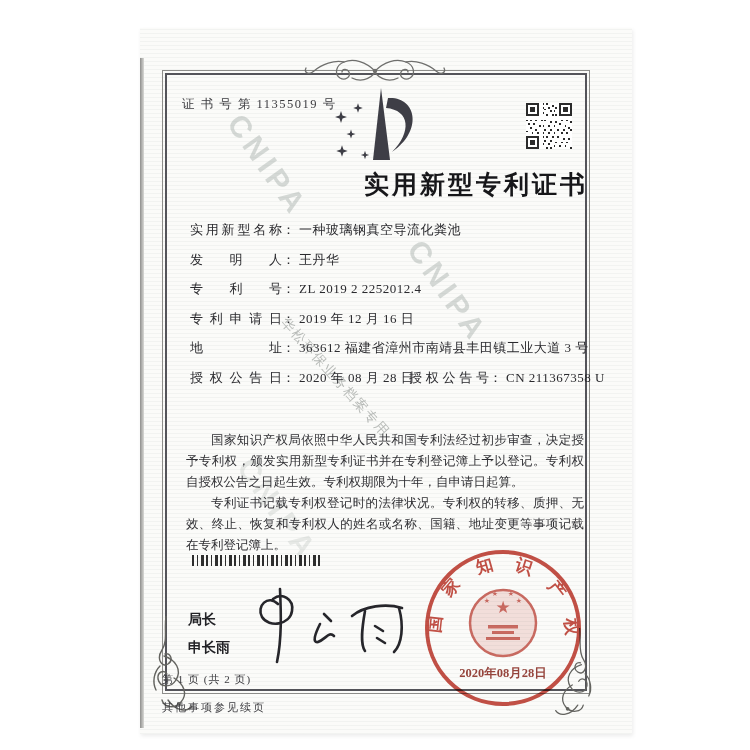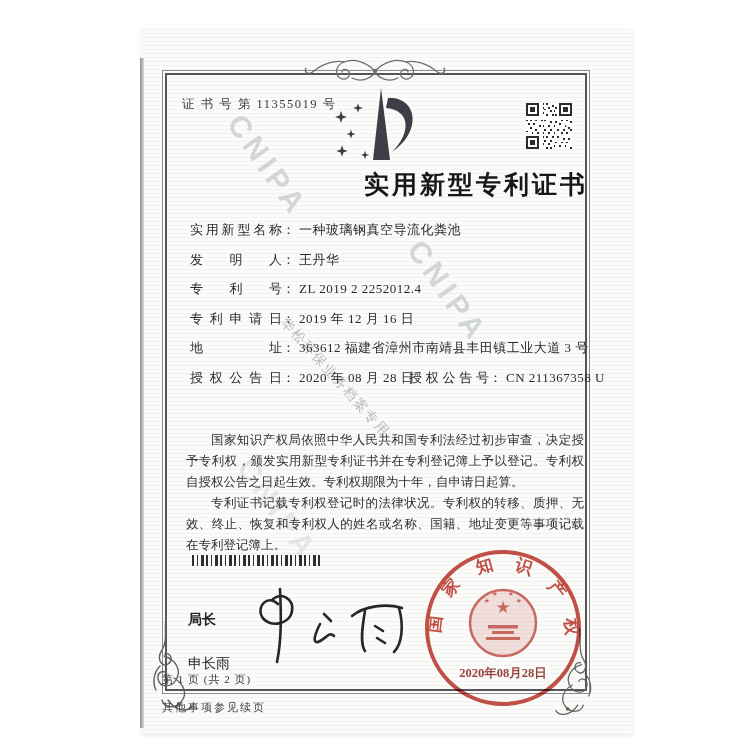--- a/index.html
+++ b/index.html
@@ -65,22 +65,22 @@
       #2e2e2e 0 2px, transparent 2px 5px,
       #2e2e2e 5px 6px, transparent 6px 9px,
       #2e2e2e 9px 12px, transparent 12px 14px);
   }
   
   .issuer-title{
     position:absolute;left:48px;top:583px;font-size:14px;font-weight:bold;
     font-family:Liberation Serif, serif;color:#222226;
   }
   .issuer-name{
-    position:absolute;left:48px;top:611px;font-size:14px;font-weight:normal;
-    font-family:"Liberation Sans","DejaVu Sans",sans-serif;color:#222226;margin-top:16px;
+    position:absolute;left:48px;top:611px;font-size:14px;font-weight:bold;
+    font-family:"Liberation Sans","DejaVu Sans",sans-serif;color:#222226;
   }
   .signature{position:absolute;left:104px;top:556px;}
   
   .seal{position:absolute;left:278px;top:515px;mix-blend-mode:multiply;}
   
   .page-info{
     position:absolute;left:22px;top:644px;width:426px;text-align:left;
     font-size:11px;letter-spacing:1px;color:#3a3a3e;
   }
   .cont-note{

